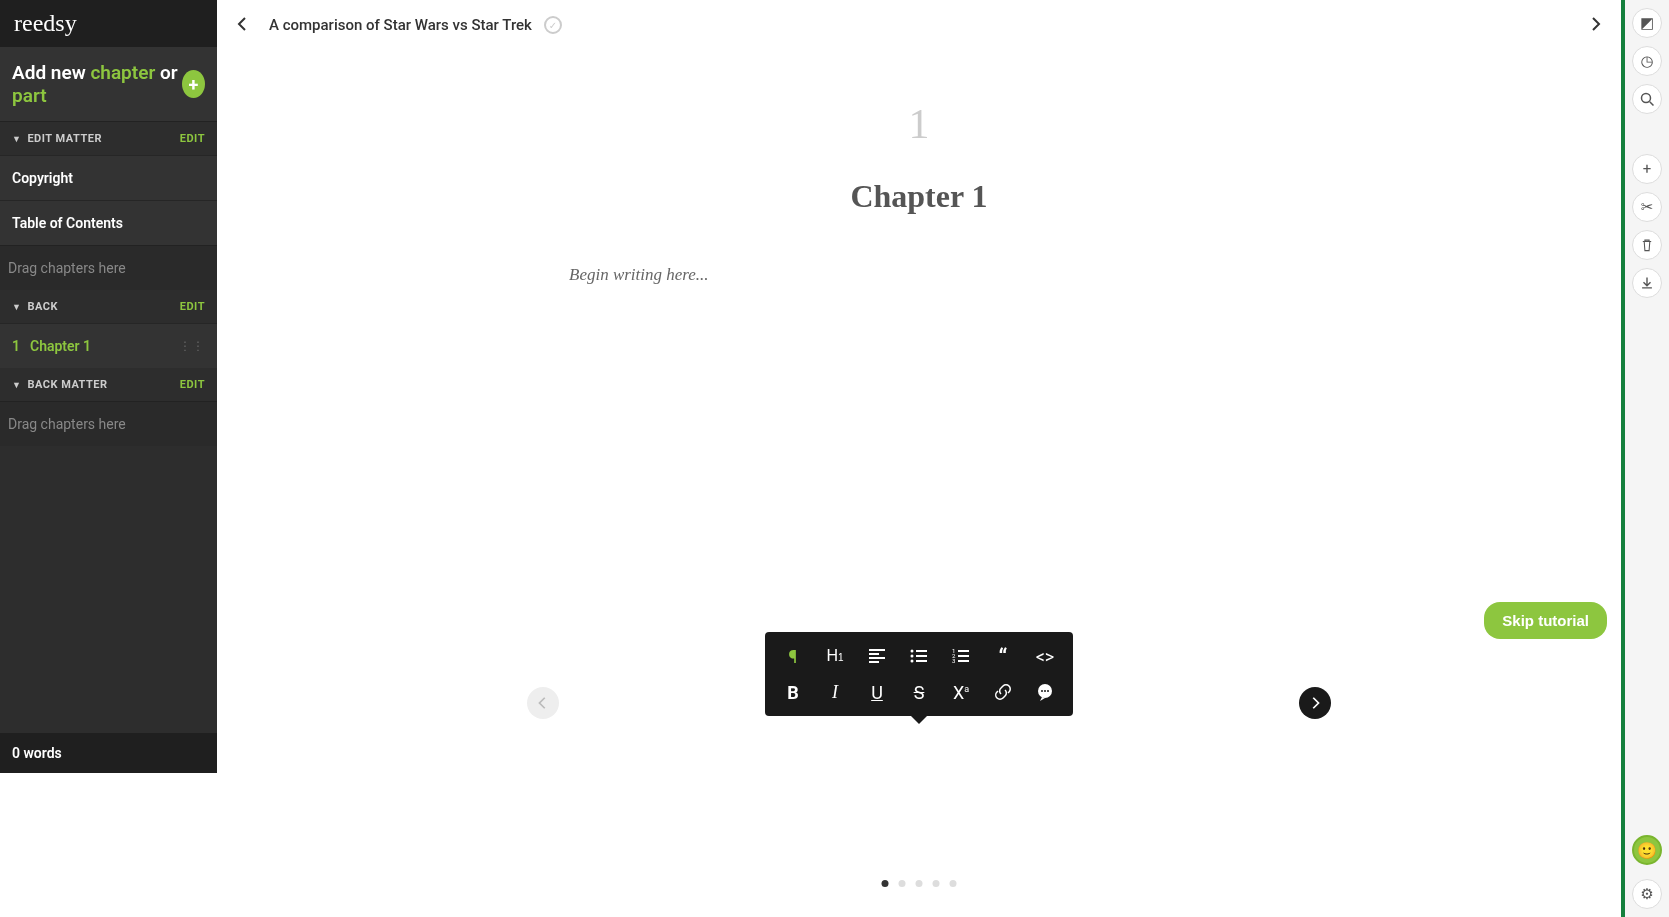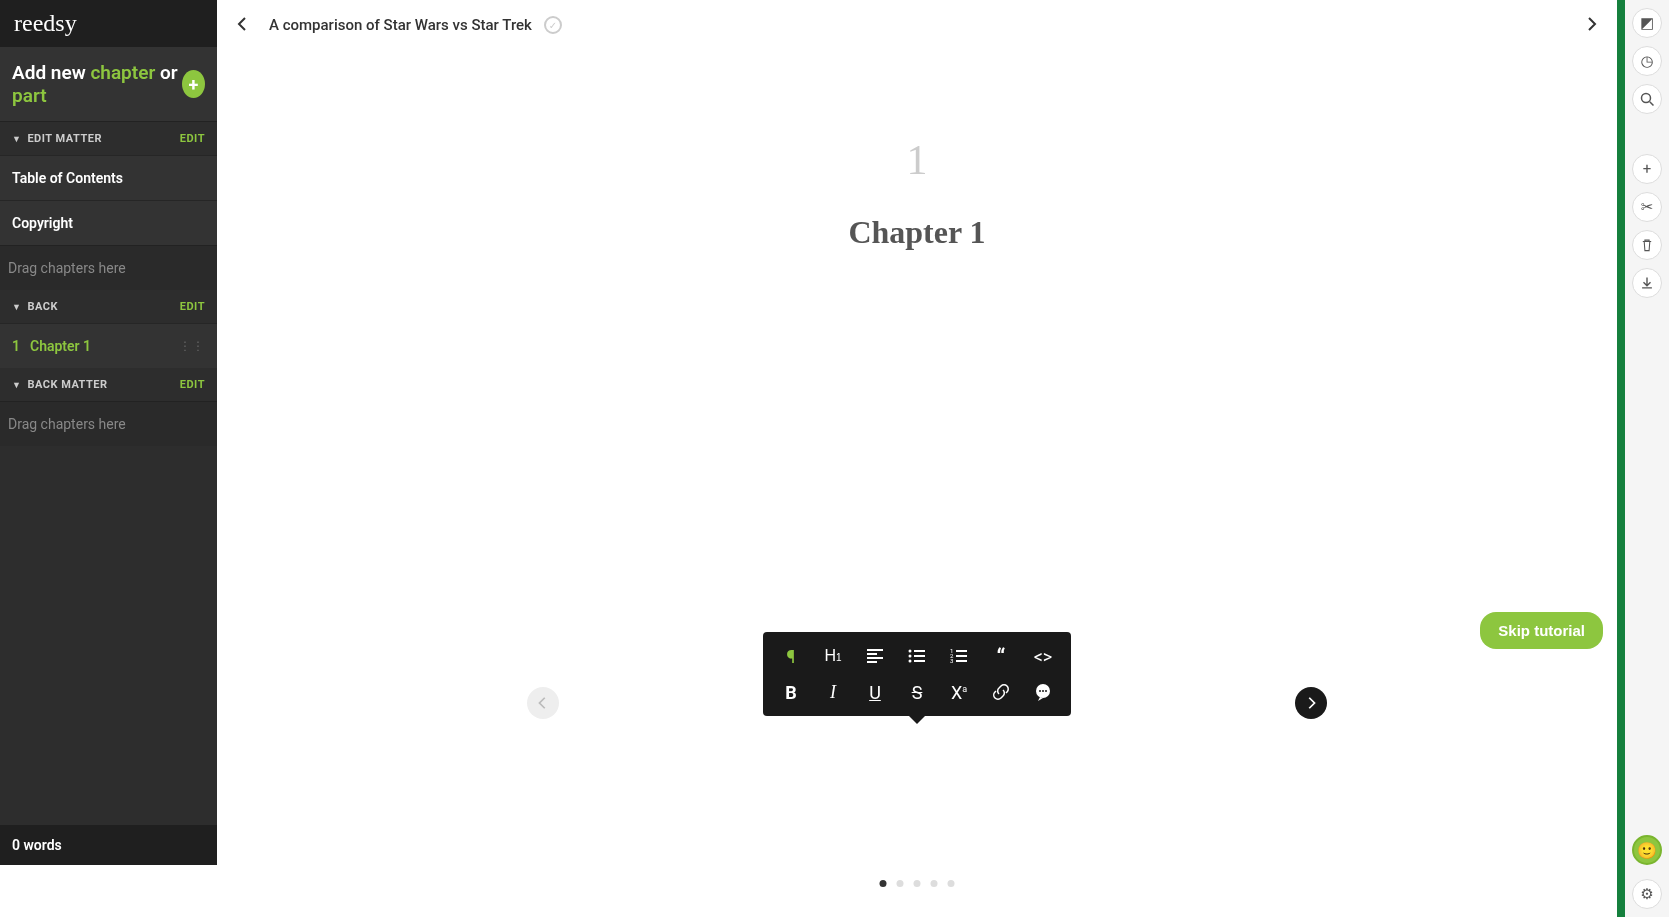--- a/index.html
+++ b/index.html
@@ -1,19 +1,19 @@
 <!DOCTYPE html>
 <html><head>
 <meta charset="utf-8">
 <style>
 * { margin: 0; padding: 0; box-sizing: border-box; }
 body { font-family: -apple-system, BlinkMacSystemFont, "Segoe UI", Roboto, sans-serif; background: #fff; overflow: hidden; width: 1669px; height: 917px; position: relative; }
 
 
-.sidebar { position: absolute; left: 0; top: 0; width: 217px; height: 865px; background: #2d2d2d; color: #fff; display: flex; flex-direction: column; }
+.sidebar { position: absolute; left: 0; top: 0; width: 217px; height: 773px; background: #2d2d2d; color: #fff; display: flex; flex-direction: column; }
 .logo { padding: 10px 14px; font-family: Georgia, serif; font-size: 24px; font-weight: 400; color: #fff; background: #1f1f1f; }
 .add-new { display: flex; align-items: center; justify-content: space-between; padding: 14px 12px; background: #333; border-bottom: 1px solid #222; }
 .add-new-text { font-size: 19px; font-weight: 600; }
 .add-new-text .chapter, .add-new-text .part { color: #8dc63f; }
 .add-btn { width: 28px; height: 28px; border-radius: 50%; background: #8dc63f; display: flex; align-items: center; justify-content: center; color: #fff; font-size: 18px; font-weight: bold; cursor: pointer; }
 
 .section-header { display: flex; align-items: center; justify-content: space-between; padding: 10px 12px; background: #2d2d2d; font-size: 11px; font-weight: 700; letter-spacing: 0.5px; color: #ccc; cursor: pointer; }
 .section-header .caret { margin-right: 6px; font-size: 9px; }
 .section-header .edit { color: #8dc63f; font-weight: 700; }
 .section-header .title-wrap { display: flex; align-items: center; }
@@ -23,36 +23,36 @@
 
 .chapter-item { display: flex; align-items: center; justify-content: space-between; padding: 14px 12px; background: #333; border-top: 1px solid #262626; cursor: pointer; }
 .chapter-item.active { color: #8dc63f; }
 .chapter-item .num { width: 18px; font-size: 14px; font-weight: 600; }
 .chapter-item .label { flex: 1; font-size: 14px; font-weight: 600; }
 .chapter-item .drag-handle { color: #666; font-size: 12px; letter-spacing: 1px; }
 
 .word-count { margin-top: auto; padding: 12px 12px; background: #1f1f1f; font-size: 14px; font-weight: 600; }
 
 
-.main { position: absolute; left: 217px; top: 0; right: 44px; height: 917px; display: flex; flex-direction: column; border-right: 8px solid #15803d; gap: 36px; }
+.main { position: absolute; left: 217px; top: 0; right: 44px; height: 917px; display: flex; flex-direction: column; border-right: 4px solid #15803d; }
 .topbar { height: 50px; display: flex; align-items: center; padding: 0 18px; }
 .topbar .back { font-size: 20px; color: #333; cursor: pointer; margin-right: 18px; }
 .topbar .title { font-size: 15px; color: #333; font-weight: 500; }
 .topbar .check { margin-left: 12px; width: 18px; height: 18px; border: 2px solid #ccc; border-radius: 50%; display: flex; align-items: center; justify-content: center; color: #ccc; font-size: 10px; }
 .topbar .next { margin-left: auto; font-size: 20px; color: #333; cursor: pointer; }
 
 .editor { flex: 1; position: relative; overflow: hidden; }
 .editor-content { max-width: 700px; margin: 0 auto; padding-top: 50px; text-align: center; }
 .chapter-number { font-family: Georgia, serif; font-size: 42px; color: #ccc; margin-bottom: 30px; }
 .chapter-title { font-family: Georgia, serif; font-size: 32px; font-weight: 700; color: #555; margin-bottom: 50px; }
 .placeholder { font-family: Georgia, serif; font-style: italic; font-size: 17px; color: #666; text-align: left; }
 
 
 .tutorial { position: absolute; left: 0; right: 0; bottom: 0; height: 345px; background: linear-gradient(to bottom, rgba(255,255,255,0) 0%, rgba(255,255,255,1) 20%); }
-.skip-btn { position: absolute; top: 40px; right: 14px; background: #8dc63f; color: #fff; border: none; padding: 10px 18px; font-size: 15px; font-weight: 600; border-radius: 16px; cursor: pointer; margin-left: 11px; }
+.skip-btn { position: absolute; top: 30px; right: 14px; background: #8dc63f; color: #fff; border: none; padding: 10px 18px; font-size: 15px; font-weight: 600; border-radius: 16px; cursor: pointer; margin-left: 11px; }
 
 .toolbar { position: absolute; left: 50%; transform: translateX(-50%); top: 60px; background: #1a1a1a; border-radius: 4px; padding: 6px 8px; }
 .toolbar-row { display: flex; gap: 2px; }
 .tool { width: 40px; height: 36px; display: flex; align-items: center; justify-content: center; color: #fff; font-size: 18px; cursor: pointer; border-radius: 3px; }
 .tool.active { color: #8dc63f; }
 .tool svg { width: 20px; height: 20px; fill: currentColor; }
 .toolbar::after { content: ''; position: absolute; bottom: -8px; left: 50%; transform: translateX(-50%); border: 8px solid transparent; border-top-color: #1a1a1a; border-bottom: none; }
 
 .tutorial-text { position: absolute; left: 50%; transform: translateX(-50%); top: 155px; background: #e6f5c9; padding: 4px 10px; font-family: Georgia, serif; font-size: 19px; color: #333; }
 
@@ -89,22 +89,22 @@
     </div>
   </div>
 
   <div class="section-header">
     <span class="title-wrap">
         <span class="caret">▼</span>
         <span>EDIT MATTER</span>
       </span>
     <span class="edit">EDIT</span>
   </div>
+  <div class="sidebar-item">Copyright</div>
   <div class="sidebar-item">Table of Contents</div>
-  <div class="sidebar-item">Copyright</div>
   <div class="drag-zone">Drag chapters here</div>
 
   <div class="section-header">
     <span class="title-wrap">
         <span class="caret">▼</span>
         <span>BACK</span>
       </span>
     <span class="edit">EDIT</span>
   </div>
   <div class="chapter-item active">
@@ -138,20 +138,21 @@
       <svg width="16" height="16" viewBox="0 0 16 16">
           <path d="M6 2 L12 8 L6 14" stroke="#333" stroke-width="2" fill="none"></path>
         </svg>
     </span>
   </div>
 
   <div class="editor">
     <div class="editor-content">
       <div class="chapter-number">1</div>
       <div class="chapter-title">Chapter 1</div>
+      <div class="placeholder">Begin writing here...</div>
     </div>
   </div>
 
   <div class="tutorial">
     <button class="skip-btn">Skip tutorial</button>
 
     <div class="toolbar">
       <div class="toolbar-row">
         <div class="tool active">
             <span>¶</span>

